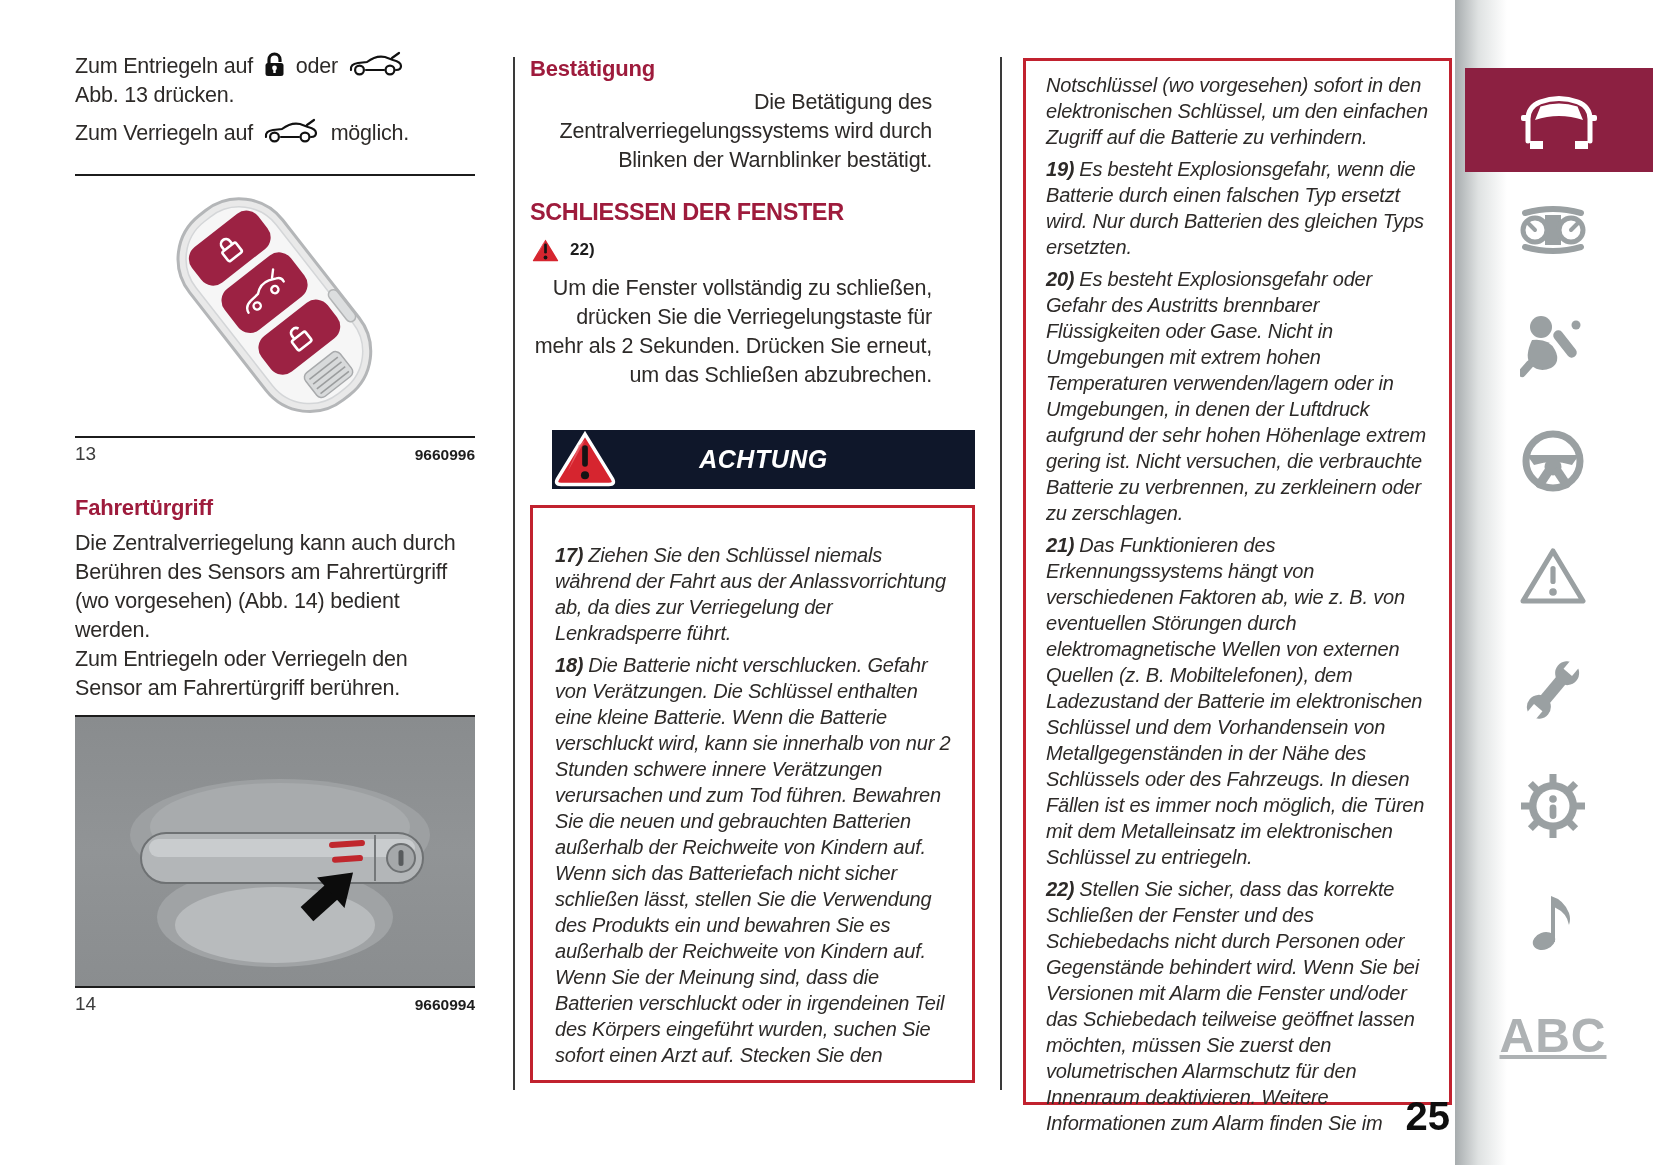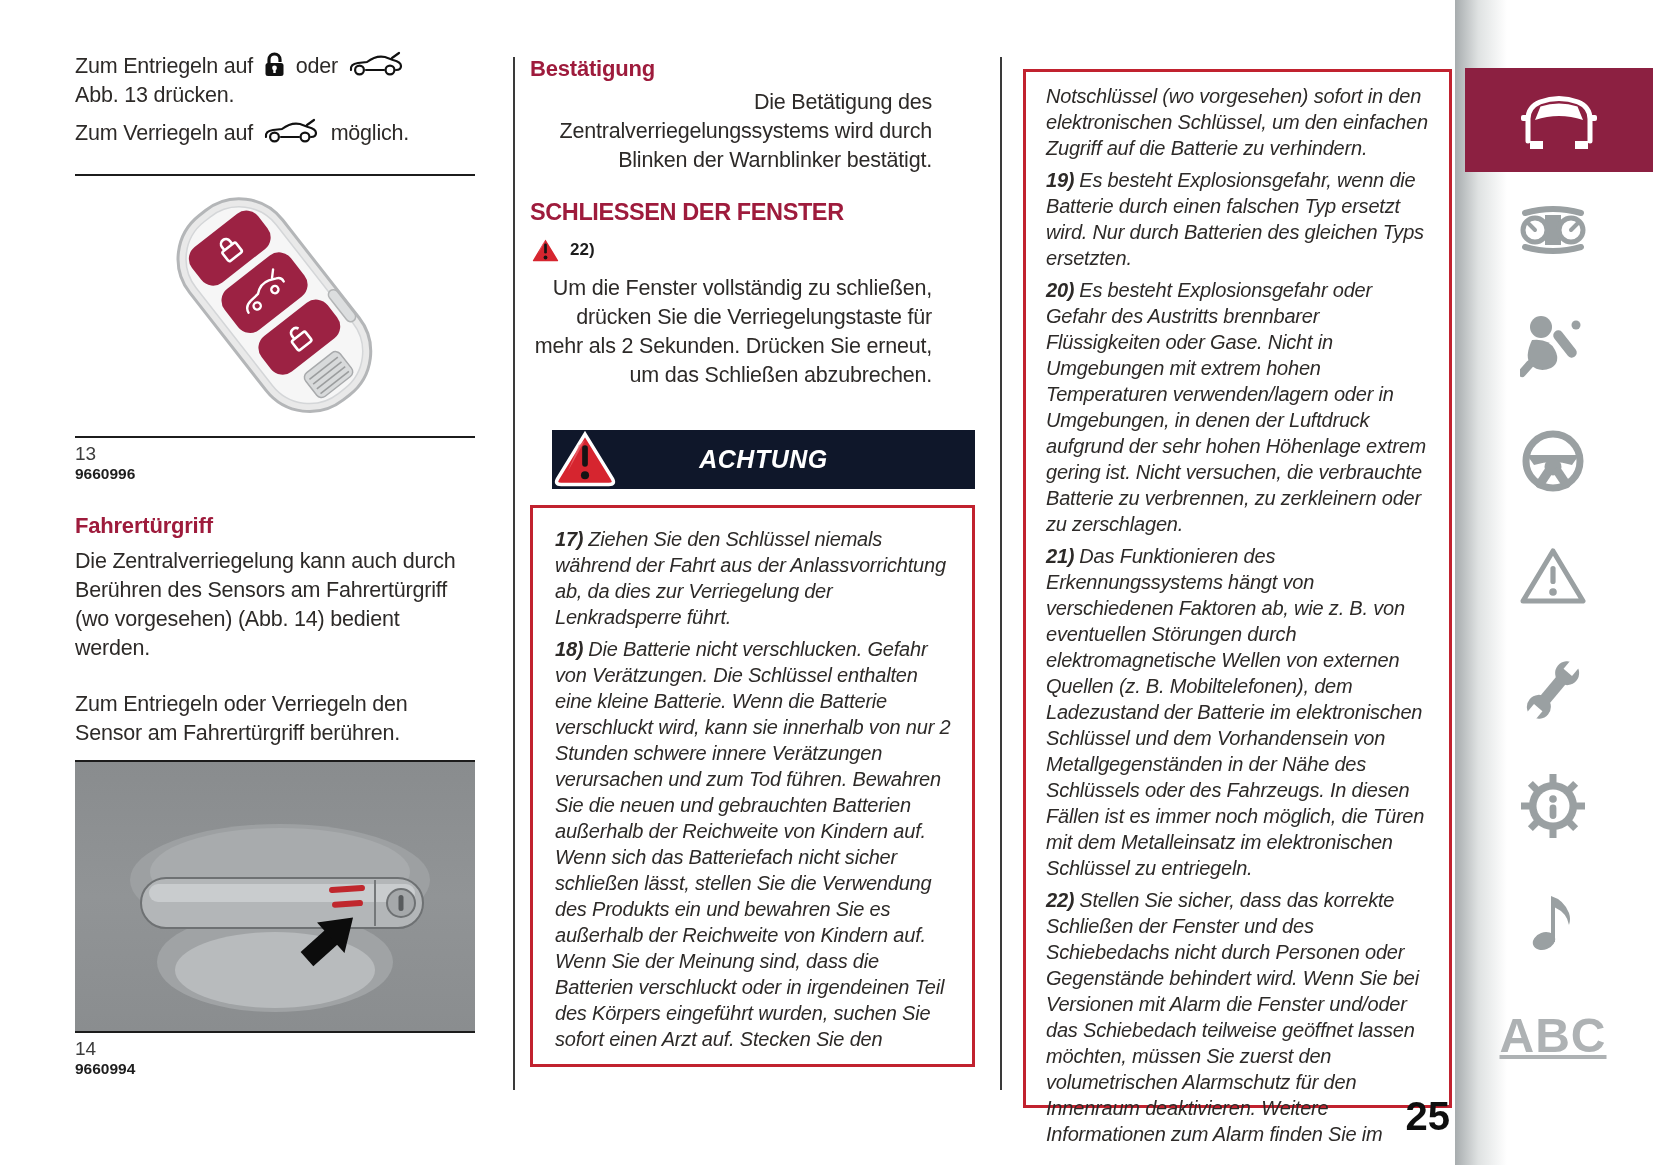--- a/index.html
+++ b/index.html
@@ -16,32 +16,32 @@
   .itm{font-style:italic;font-size:20px;line-height:26px;letter-spacing:-0.2px;margin:6px 0 2px 0;}
   .itm b{font-style:italic;margin-right:5px;}
   
   .col-left{left:75px;top:50px;width:400px;}
   .vdiv{width:2px;background:#3a3a3a;top:57px;height:1033px;}
   .col-mid{left:530px;top:50px;width:445px;}
   .col-mid .para{width:402px;text-align:right;}
   
   .figure{border-top:2px solid #1c1c1c;border-bottom:2px solid #1c1c1c;
           display:flex;align-items:center;justify-content:center;overflow:hidden;background:#fff;}
-  .cap-row{display:flex;align-items:baseline;margin-top:5px;flex-direction:column;}
+  .cap-row{display:flex;justify-content:space-between;align-items:baseline;margin-top:5px;}
   .cap-num{font-size:19px;color:#3c3c3c;}
   .cap-code{font-size:15.5px;font-weight:bold;color:#1d1d1d;}
   
   .foot-ref{display:flex;align-items:center;gap:9px;margin-top:10px;}
   .foot-ref b{font-size:17px;color:#1d1d1d;}
   .achtung-bar{position:relative;margin:40px 0 0 22px;height:59px;background:#0f172a;
                display:flex;align-items:center;justify-content:center;}
   .achtung-bar span{color:#ffffff;font-weight:bold;font-style:italic;font-size:25px;letter-spacing:0.5px;}
   .achtung-tri{position:absolute;left:2px;top:1px;}
   .red-box{border:3px solid #c1222f;}
-  .mid-box{margin-top:16px;padding:12px 18px 10px 22px;}
+  .mid-box{margin-top:16px;padding:28px 18px 10px 22px;}
   
   .side-shadow{left:1455px;top:0;width:52px;height:1165px;
                background:linear-gradient(to right,#a7acae 0%,#dfe2e2 45%,#ffffff 100%);}
   .side-band{left:1465px;top:68px;width:188px;height:104px;background:#8c2041;
              display:flex;align-items:center;justify-content:center;}
   .side-ic{left:1505px;width:96px;display:flex;align-items:center;justify-content:center;}
   .abc{font-size:48px;font-weight:bold;color:#aeb2b4;letter-spacing:1px;text-decoration:underline;}
   .page-num{left:1330px;top:1094px;width:120px;text-align:right;
             font-size:40px;font-weight:800;color:#0f0f0f;}
   .inline-ic{display:inline-block;vertical-align:-5px;margin:0 4px;}
@@ -124,21 +124,21 @@
       </g>
     </svg>
   </div>
   <div class="cap-row">
     <span class="cap-num">13</span>
     <span class="cap-code">9660996</span>
   </div>
 
   <h3 class="maroon-h" style="margin-top:30px;">Fahrertürgriff</h3>
   <p class="body-txt" style="margin-top:8px;">Die Zentralverriegelung kann auch durch Berühren des Sensors am Fahrertürgriff (wo vorgesehen) (Abb. 14) bedient werden.</p>
-  <p class="body-txt" style="margin-top:27px;">Zum Entriegeln oder Verriegeln den Sensor am Fahrertürgriff berühren.</p>
+  <p class="body-txt" style="margin-top:0;">Zum Entriegeln oder Verriegeln den Sensor am Fahrertürgriff berühren.</p>
 
   <div class="figure" style="margin-top:12px;height:269px;">
     <svg width="400" height="269" viewBox="0 0 400 269">
       <defs>
         <linearGradient id="doorbg" x1="0" y1="0" x2="0" y2="1">
           <stop offset="0" stop-color="#898c8e"></stop>
             <stop offset="0.5" stop-color="#919496"></stop>
             <stop offset="1" stop-color="#8a8d8f"></stop>
         </linearGradient>
       </defs>
@@ -204,21 +204,21 @@
   <div class="red-box mid-box">
     <p class="itm">
       <b>17)</b><span>Ziehen Sie den Schlüssel niemals während der Fahrt aus der Anlassvorrichtung ab, da dies zur Verriegelung der Lenkradsperre führt.</span>
     </p>
     <p class="itm">
       <b>18)</b><span>Die Batterie nicht verschlucken. Gefahr von Verätzungen. Die Schlüssel enthalten eine kleine Batterie. Wenn die Batterie verschluckt wird, kann sie innerhalb von nur 2 Stunden schwere innere Verätzungen verursachen und zum Tod führen. Bewahren Sie die neuen und gebrauchten Batterien außerhalb der Reichweite von Kindern auf. Wenn sich das Batteriefach nicht sicher schließen lässt, stellen Sie die Verwendung des Produkts ein und bewahren Sie es außerhalb der Reichweite von Kindern auf. Wenn Sie der Meinung sind, dass die Batterien verschluckt oder in irgendeinen Teil des Körpers eingeführt wurden, suchen Sie sofort einen Arzt auf. Stecken Sie den</span>
     </p>
   </div>
 </div>
 
-<div class="abs red-box" style="left:1023px;top:69px;width:385px;height:1014px;padding:11px 18px 8px 20px;">
+<div class="abs red-box" style="left:1023px;top:58px;width:385px;height:1014px;padding:11px 18px 16px 20px;">
   <p class="ital">Notschlüssel (wo vorgesehen) sofort in den elektronischen Schlüssel, um den einfachen Zugriff auf die Batterie zu verhindern.</p>
   <p class="itm">
     <b>19)</b><span>Es besteht Explosionsgefahr, wenn die Batterie durch einen falschen Typ ersetzt wird. Nur durch Batterien des gleichen Typs ersetzten.</span>
   </p>
   <p class="itm">
     <b>20)</b><span>Es besteht Explosionsgefahr oder Gefahr des Austritts brennbarer Flüssigkeiten oder Gase. Nicht in Umgebungen mit extrem hohen Temperaturen verwenden/lagern oder in Umgebungen, in denen der Luftdruck aufgrund der sehr hohen Höhenlage extrem gering ist. Nicht versuchen, die verbrauchte Batterie zu verbrennen, zu zerkleinern oder zu zerschlagen.</span>
   </p>
   <p class="itm">
     <b>21)</b><span>Das Funktionieren des Erkennungssystems hängt von verschiedenen Faktoren ab, wie z. B. von eventuellen Störungen durch elektromagnetische Wellen von externen Quellen (z. B. Mobiltelefonen), dem Ladezustand der Batterie im elektronischen Schlüssel und dem Vorhandensein von Metallgegenständen in der Nähe des Schlüssels oder des Fahrzeugs. In diesen Fällen ist es immer noch möglich, die Türen mit dem Metalleinsatz im elektronischen Schlüssel zu entriegeln.</span>
   </p>

